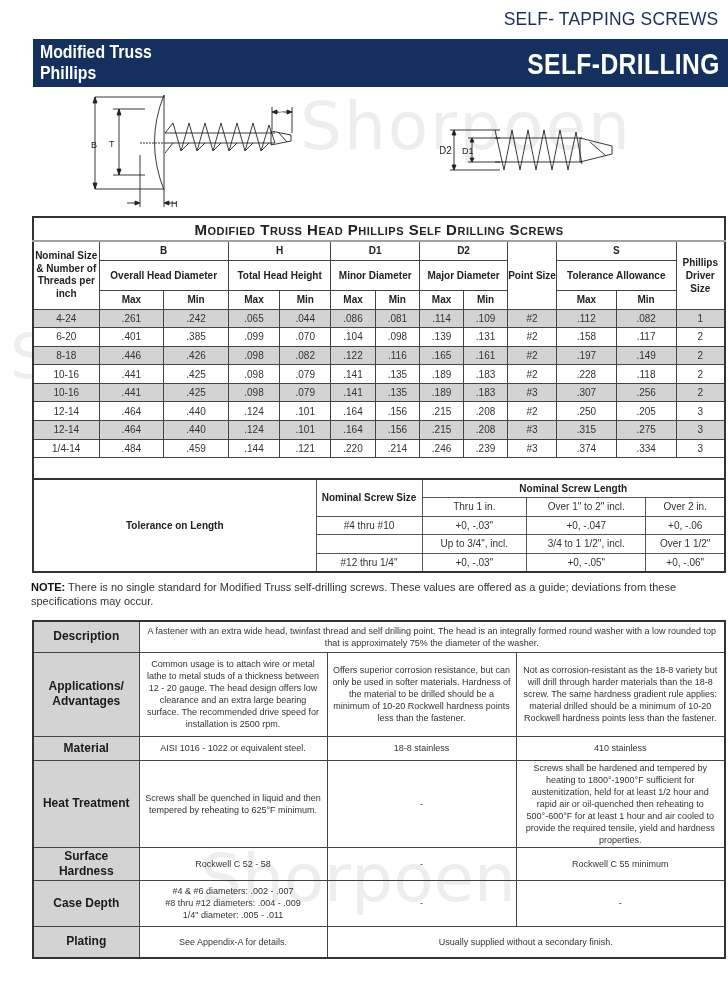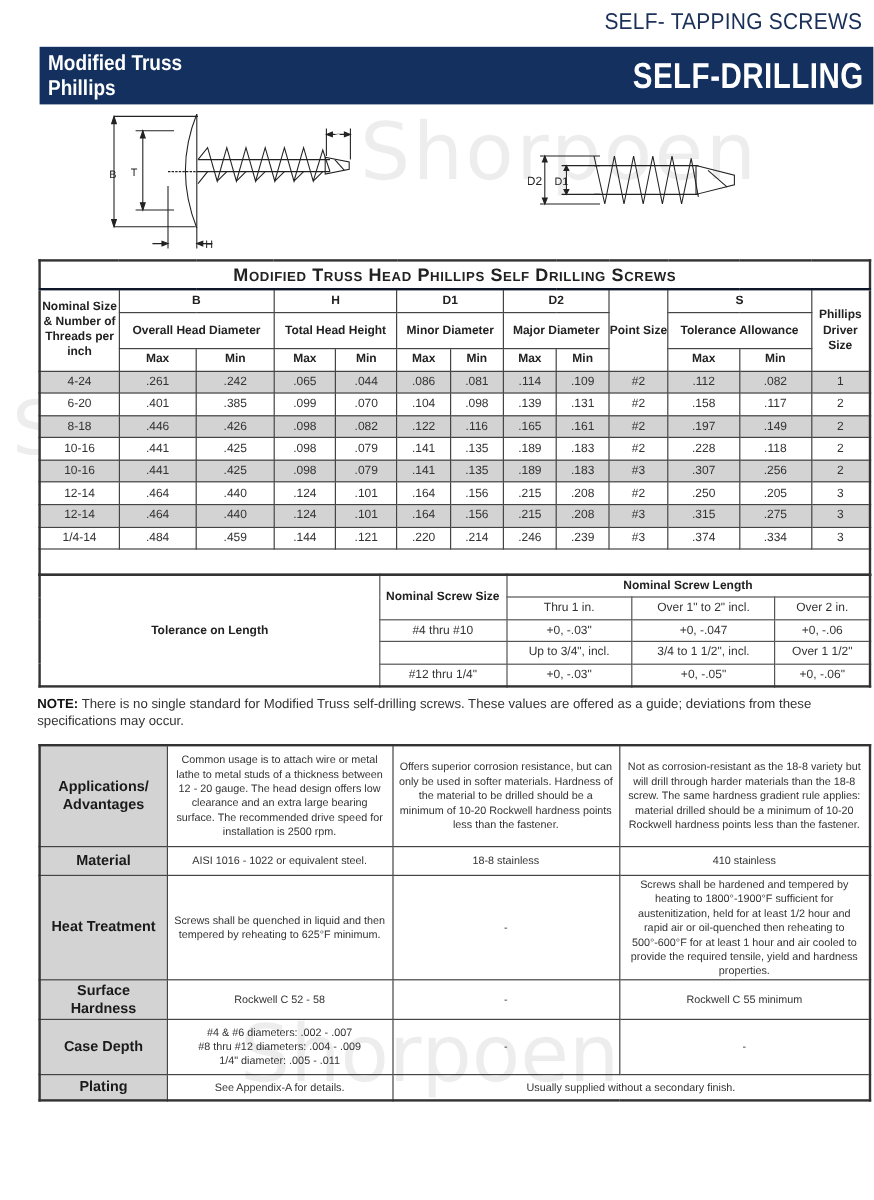--- a/index.html
+++ b/index.html
@@ -16,21 +16,21 @@
   .banner-left { position: absolute; left: 7px; top: 3px; font-size: 18px; font-weight: bold; line-height: 21px; transform: scaleX(0.88); transform-origin: left center; }
   .banner-right { position: absolute; right: 8px; top: 8px; font-size: 30px; font-weight: bold; letter-spacing: 0.5px; transform: scaleX(0.82); transform-origin: right center; }
 
   .diagram { position: absolute; z-index: 1; }
   .diagram-1 { left: 85px; top: 95px; width: 210px; height: 118px; }
   .diagram-2 { left: 440px; top: 120px; width: 200px; height: 60px; }
 
   table { border-collapse: collapse; position: absolute; z-index: 1; }
   .spec-table { left: 32px; top: 216px; width: 694px; border: 2px solid #333; font-size: 10px; }
   .spec-table td, .spec-table th { border: 1px solid #444; text-align: center; vertical-align: middle; font-weight: normal; }
-  .spec-table .caption-row th { font-family: "Liberation Sans", sans-serif; font-size: 15px; font-weight: bold; letter-spacing: 0.5px; height: 24px; border-bottom: 2px solid #0f172a; font-variant: small-caps; }
+  .spec-table .caption-row th { font-family: "Liberation Sans", sans-serif; font-size: 15px; font-weight: bold; letter-spacing: 0.5px; height: 24px; border-bottom: 2px solid #a3a3a3; font-variant: small-caps; }
   .spec-table thead th { font-weight: bold; color: #222; }
   .spec-table .hdr-letter { height: 19px; }
   .spec-table .hdr-desc { height: 30px; }
   .spec-table .hdr-mm { height: 19px; }
   .spec-table tbody tr.data-row td { height: 18.6px; color: #333; }
   .spec-table tbody tr.data-row:nth-child(odd) td { background: #d3d3d3; }
   .spec-table tbody tr.data-row:nth-child(even) td { background: #ffffff; }
   .spec-table .spacer-row td { height: 21px; border-left: none; border-right: none; background: #fff; border-top: 1px solid #444; }
 
   .tol-table { left: 32px; top: 478px; width: 694px; border: 2px solid #333; font-size: 10px; }
@@ -333,20 +333,24 @@
   </tr>
 </tbody>
   </table>
 
 <div class="note">
   <b>NOTE:</b><span> There is no single standard for Modified Truss self-drilling screws.  These values are offered as a guide; deviations from these specifications may occur.</span>
 </div>
 
 <table class="prop-table">
   <tbody>
+      <tr style="height:31px;">
+    <td class="rowhead">Description</td>
+    <td colspan="3">A fastener with an extra wide head, twinfast thread and self drilling point. The head is an integrally formed round washer with a low rounded top that is approximately 75% the diameter of the washer.</td>
+  </tr>
   <tr style="height:84px;">
     <td class="rowhead">Applications/ Advantages</td>
     <td class="col1">Common usage is to attach wire or metal lathe to metal studs of a thickness between 12 - 20 gauge. The head design offers low clearance and an extra large bearing surface. The recommended drive speed for installation is 2500 rpm.</td>
     <td class="col2">Offers superior corrosion resistance, but can only be used in softer materials. Hardness of the material to be drilled should be a minimum of 10-20 Rockwell hardness points less than the fastener.</td>
     <td>Not as corrosion-resistant as the 18-8 variety but will drill through harder materials than the 18-8 screw. The same hardness gradient rule applies: material drilled should be a minimum of 10-20 Rockwell hardness points less than the fastener.</td>
   </tr>
   <tr style="height:24px;">
     <td class="rowhead">Material</td>
     <td>AISI 1016 - 1022 or equivalent steel.</td>
     <td>18-8 stainless</td>
@@ -367,21 +371,21 @@
   <tr style="height:46px;">
     <td class="rowhead">Case Depth</td>
     <td>
       <div>#4 &amp; #6 diameters: .002 - .007</div>
       <div>#8  thru  #12 diameters: .004 - .009</div>
       <div>1/4" diameter: .005 - .011</div>
     </td>
     <td>-</td>
     <td>-</td>
   </tr>
-  <tr style="height:22px;">
+  <tr style="height:32px;">
     <td class="rowhead">Plating</td>
     <td>See Appendix-A for details.</td>
     <td colspan="2">Usually supplied without a secondary finish.</td>
   </tr>
 </tbody>
   </table>
 
 <div class="page-num">55</div>
 
 </body></html>

